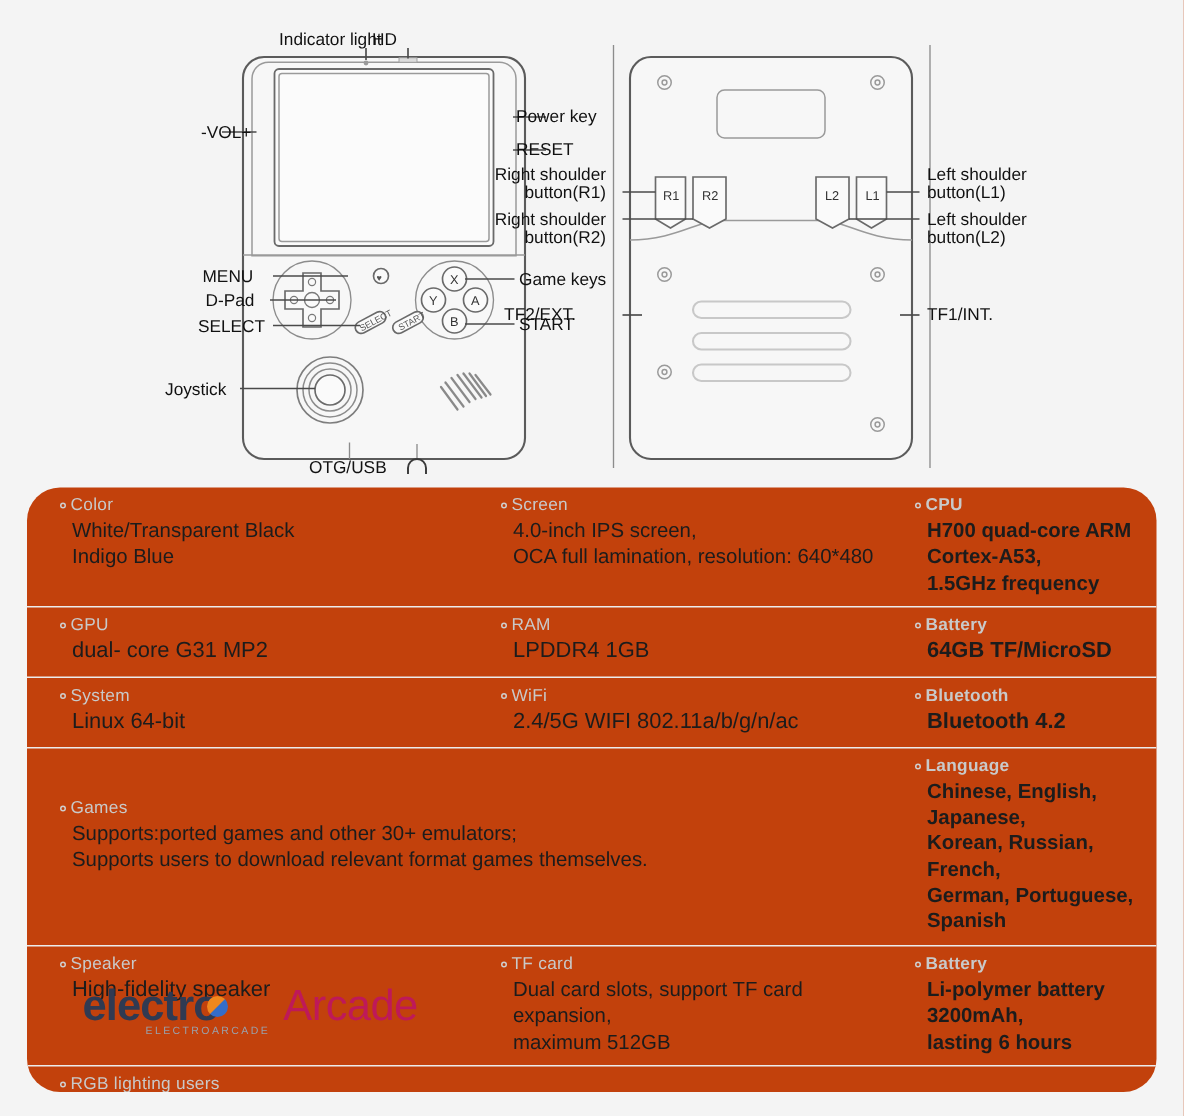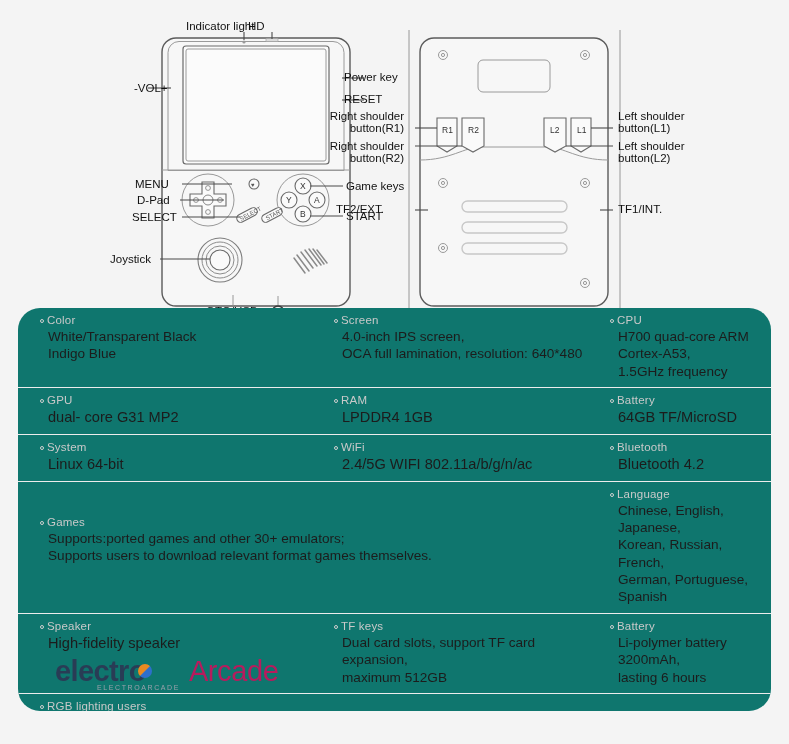--- a/index.html
+++ b/index.html
@@ -10,32 +10,32 @@
     overflow: hidden;
   }
   #page { position: relative; width: 789px; height: 744px; }
 
   
   #diagram { position: absolute; left: 0; top: 0; width: 789px; height: 322px; }
   #diagram svg { display: block; }
 
   
   #spec-card {
-    position: absolute; left: 18px; top: 308px;
+    position: absolute; left: 18px; top: 325px;
     width: 753px; height: 403px;
-    background: #0f766e;
+    background: #c2410c;
     border-radius: 22px;
     overflow: hidden;
   }
   .spec-row { display: flex; width: 100%; border-bottom: 1px solid #ececec; }
   .spec-row:last-child { border-bottom: none; }
   .spec-cell { padding: 6px 0 7px 0; position: relative; }
   .spec-cell.c1 { width: 298px; padding-left: 22px; }
   .spec-cell.c2 { width: 280px; padding-left: 18px; }
-  .spec-cell.c3 { width: 175px; padding-left: 14px; }
+  .spec-cell.c3 { width: 175px; padding-left: 14px; font-weight: bold; }
   .spec-cell.full { width: 753px; padding-left: 22px; }
   .spec-cell.wide2 { width: 578px; padding-left: 22px; margin-top: 28px; }
 
   .spec-label {
     font-size: 11.5px;
     color: #c9c9c9;
     letter-spacing: .2px;
     margin-bottom: 2px;
     white-space: nowrap;
   }
@@ -334,21 +334,21 @@
 German, Portuguese, Spanish</div>
     </div>
   </div>
 
   <div class="spec-row">
     <div class="spec-cell c1">
       <div class="spec-label"><span class="dot"></span><span>Speaker</span></div>
       <div class="spec-value big">High-fidelity speaker</div>
     </div>
     <div class="spec-cell c2">
-      <div class="spec-label"><span class="dot"></span><span>TF keys</span></div>
+      <div class="spec-label"><span class="dot"></span><span>TF card</span></div>
       <div class="spec-value">Dual card slots, support TF card expansion,
 maximum 512GB</div>
     </div>
     <div class="spec-cell c3">
       <div class="spec-label"><span class="dot"></span><span>Battery</span></div>
       <div class="spec-value">Li-polymer battery 3200mAh,
 lasting 6 hours</div>
     </div>
   </div>
 

